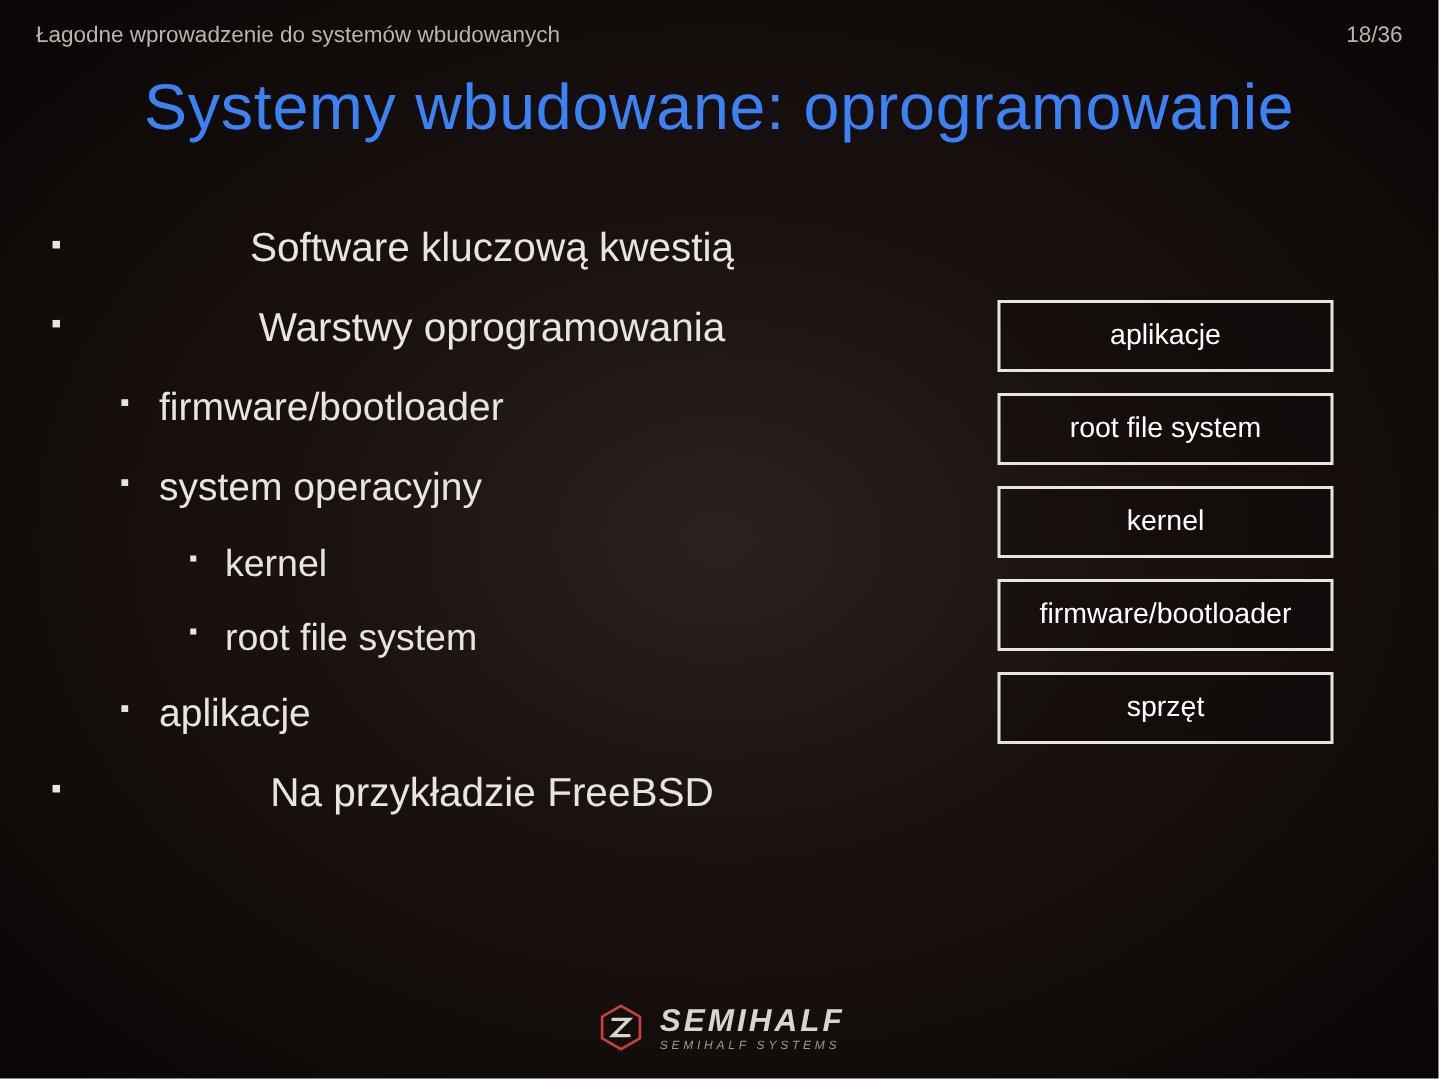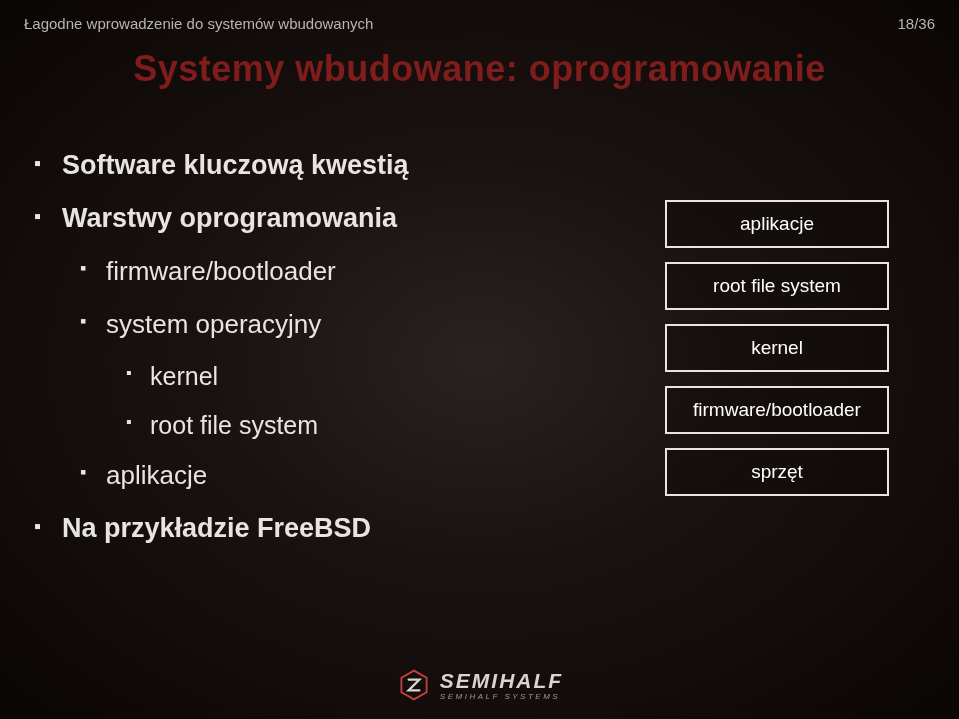--- a/index.html
+++ b/index.html
@@ -25,37 +25,38 @@
     font-size: 15px;
     color: #b8b4b0;
     font-weight: 300;
   }
   .slide-title {
     position: absolute;
     top: 48px;
     left: 0;
     right: 0;
     text-align: center;
-    font-size: 36px;
-    font-weight: 700;
-    color: #7f1d1d;
+    font-size: 43px;
+    font-weight: 400;
+    color: #3b82f6;
     letter-spacing: 0.5px;
   }
   .content {
     position: absolute;
     top: 150px;
     left: 34px;
     width: 560px;
   }
   .b1 {
     font-size: 27px;
-    font-weight: 700;
+    font-weight: 400;
     margin-bottom: 22px;
     position: relative;
     padding-left: 28px;
+    text-align: center;
   }
   .b1::before {
     content: "▪";
     position: absolute;
     left: 0;
     top: 2px;
     font-size: 20px;
     color: #e8e4e0;
   }
   .b2 {

